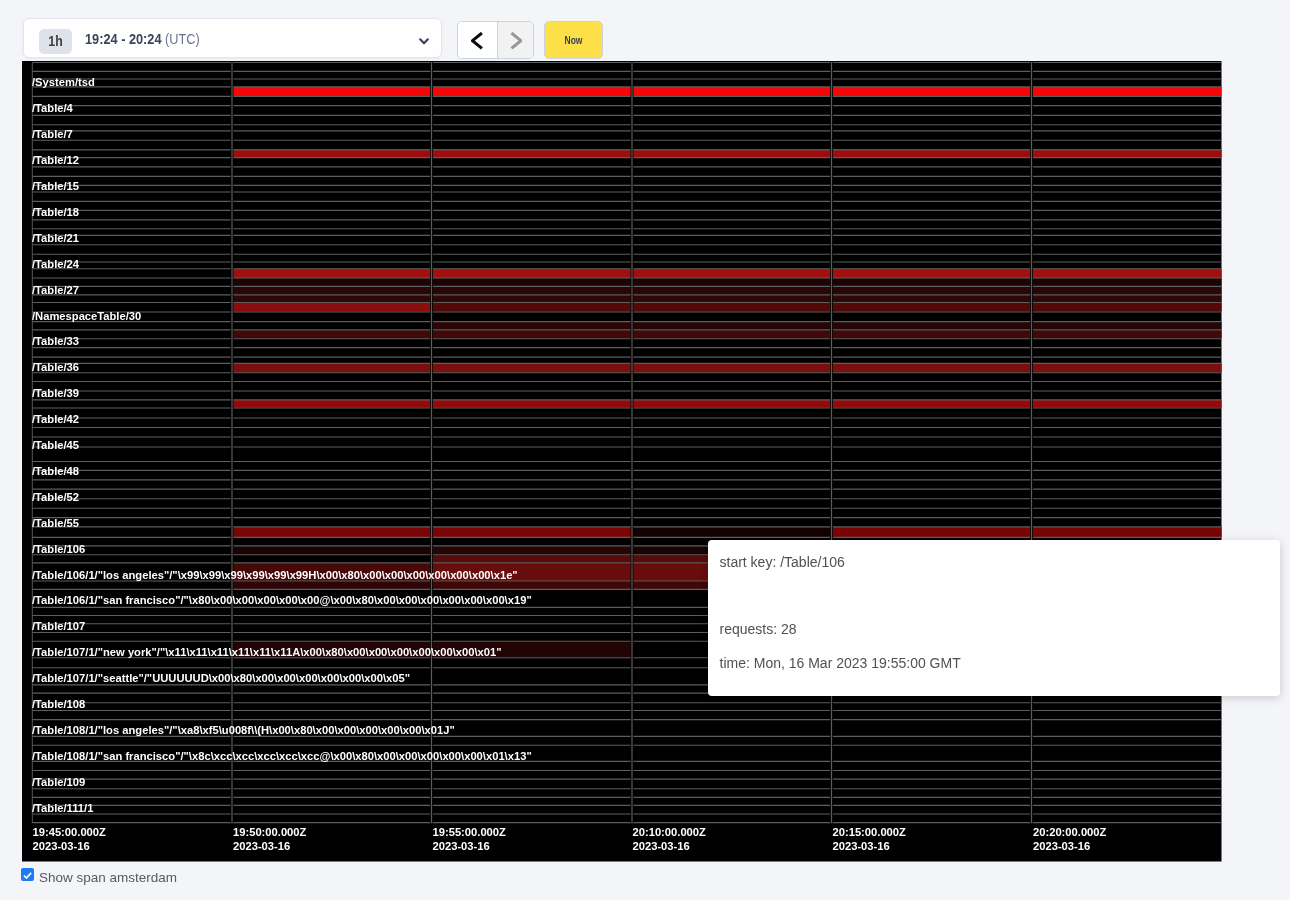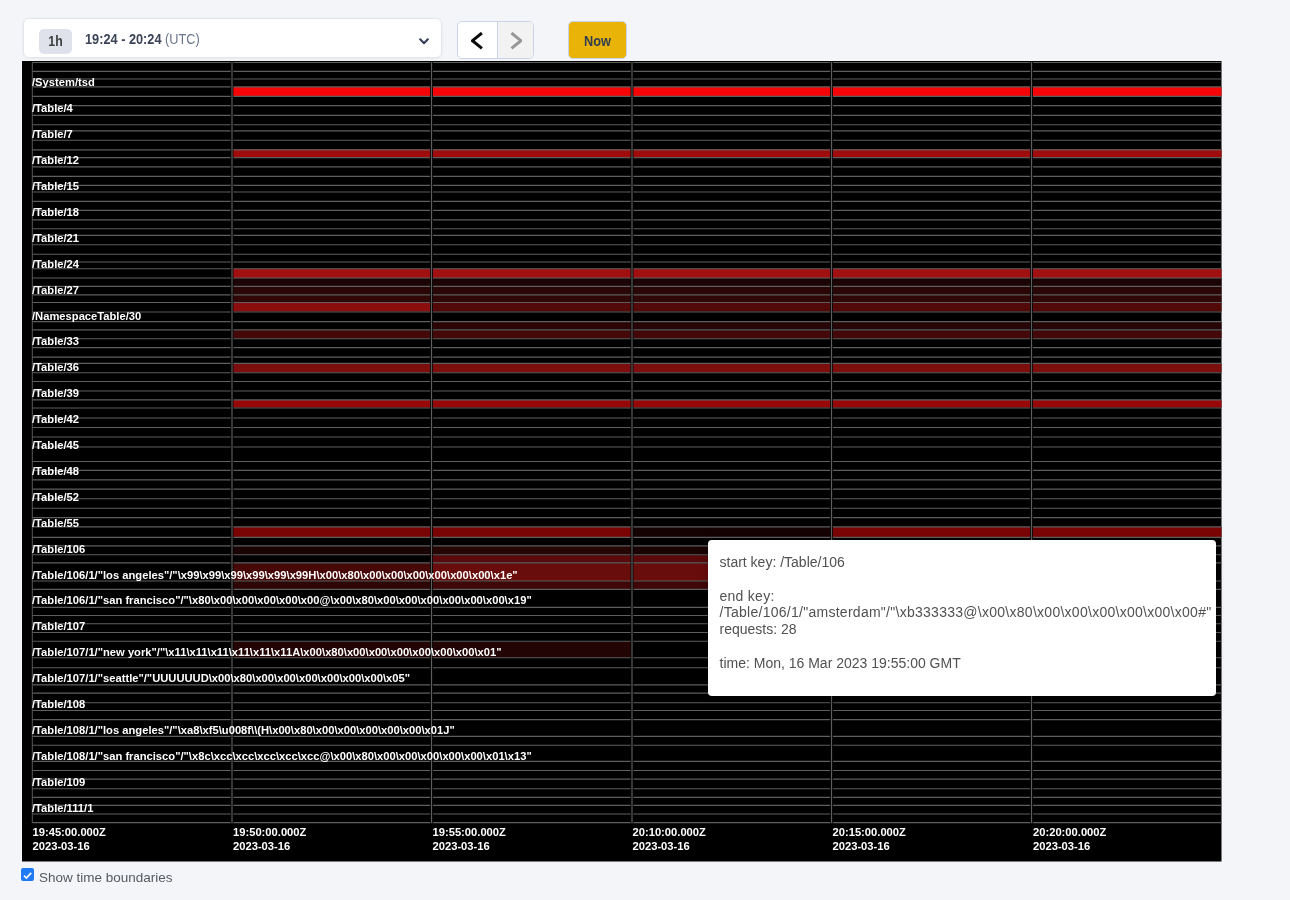--- a/index.html
+++ b/index.html
@@ -23,21 +23,21 @@
 <div class="btn" style="left:457px; top:20.5px; width:77px; height:38px; overflow:hidden;">
   <div style="position:absolute; left:0; top:0; width:38.5px; height:36px; background:#fff; border-radius:4px 0 0 4px;"></div>
   <div style="position:absolute; left:38.5px; top:0; width:37.5px; height:36px; background:#f2f2f3; border-left:1px solid #c9d3e6; border-radius:0 4px 4px 0;"></div>
   <svg style="position:absolute; left:12.5px; top:10px;" width="12" height="18" viewBox="0 0 12 18">
       <path d="M10.9 1L1.5 8.7l9.4 7.7" stroke="#0b0b0b" stroke-width="3" fill="none"></path>
     </svg>
   <svg style="position:absolute; left:52.2px; top:10px;" width="12" height="18" viewBox="0 0 12 18">
       <path d="M1.5 1l9.4 7.7-9.4 7.7" stroke="#979797" stroke-width="3" fill="none"></path>
     </svg>
 </div>
-<div class="btn" style="left:568px; top:20.5px; width:59px; height:38px; background:#eab308; font-size:15px; font-weight:bold; color:#334050; line-height:37px;">
+<div class="btn" style="left:544px; top:20.5px; width:59px; height:38px; background:#fde047; font-size:10px; font-weight:bold; color:#334050; line-height:37px;">
     <div style="text-align:center; transform:scaleX(0.85);">Now</div>
   </div>
 
 <svg style="position:absolute;left:21.5px;top:61px;will-change:transform" width="1199.5" height="800.5" viewBox="21.5 61 1199.5 800.5">
 <rect x="21.5" y="61" width="1199.5" height="800.5" fill="#000"></rect>
 <rect x="231.5" y="86.9" width="989.5" height="9.5" fill="#f50505"></rect>
 <rect x="231.5" y="149.0" width="989.5" height="8.599999999999994" fill="#a00b0b"></rect>
 <rect x="231.5" y="268.7" width="989.5" height="9.300000000000011" fill="#a01010"></rect>
 <rect x="231.5" y="278.0" width="989.5" height="8.399999999999977" fill="#1d0404"></rect>
 <rect x="231.5" y="286.4" width="989.5" height="8.200000000000045" fill="#2b0606"></rect>
@@ -113,25 +113,24 @@
 <text x="432.0" y="849.5">2023-03-16</text>
 <text x="632.0" y="835.5">20:10:00.000Z</text>
 <text x="632.0" y="849.5">2023-03-16</text>
 <text x="832.0" y="835.5">20:15:00.000Z</text>
 <text x="832.0" y="849.5">2023-03-16</text>
 <text x="1032.5" y="835.5">20:20:00.000Z</text>
 <text x="1032.5" y="849.5">2023-03-16</text>
 </g>
 </svg>
 
-<div style="position:absolute; left:708px; top:540px; width:508px; height:156px; background:#fff; border-radius:4px; box-shadow:0 2px 10px rgba(0,0,0,0.18); color:#515151; font-size:14px;">
+<div style="position:absolute; left:708px; top:540px; width:572px; height:156px; background:#fff; border-radius:4px; box-shadow:0 2px 10px rgba(0,0,0,0.18); color:#515151; font-size:14px;">
   <div style="position:absolute; left:11.5px; top:13.5px;">start key: /Table/106</div>
-  <div style="position:absolute; left:11.5px; top:47.5px; letter-spacing:0.27px;">end key: /Table/106/1/"amsterdam"/"\xb333333@\x00\x80\x00\x00\x00\x00\x00\x00#"</div>
   <div style="position:absolute; left:11.5px; top:81px;">requests: 28</div>
   <div style="position:absolute; left:11.5px; top:115px;">time: Mon, 16 Mar 2023 19:55:00 GMT</div>
 </div>
 
 <div style="position:absolute; left:20.5px; top:868px; width:12.5px; height:12.7px; background:#1f7bf5; border-radius:2px;">
   <svg width="13" height="13" viewBox="0 0 13 13">
       <path d="M3 6.7l2.4 2.4 4.8-5.2" stroke="#fff" stroke-width="1.7" fill="none"></path>
     </svg>
 </div>
-<div style="position:absolute; left:38.5px; top:869.5px; font-size:13.5px; color:#565b61;">Show time boundaries</div>
+<div style="position:absolute; left:38.5px; top:869.5px; font-size:13.5px; color:#565b61;">Show span amsterdam</div>
 
 </body></html>

